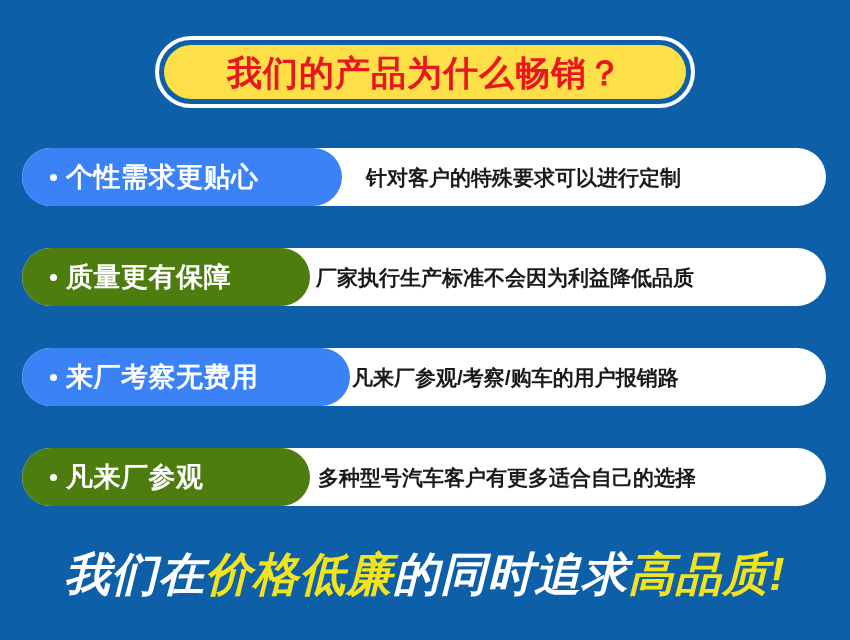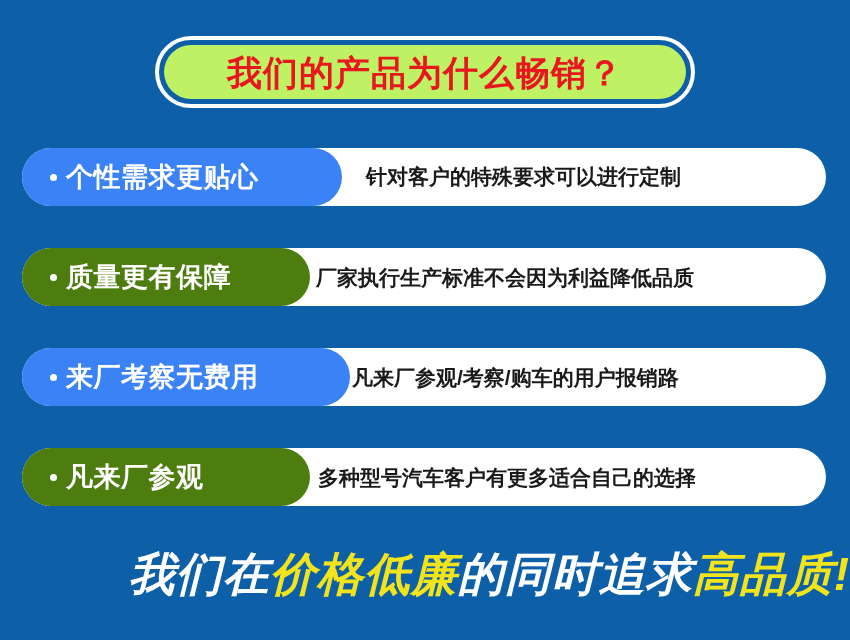--- a/index.html
+++ b/index.html
@@ -28,21 +28,21 @@
     border: 4px solid #ffffff;
     border-radius: 40px;
     background: transparent;
   }
   .title-inner {
     position: absolute;
     left: 9px;
     top: 9px;
     right: 9px;
     bottom: 9px;
-    background: #bef264;
+    background: #fde047;
     border-radius: 32px;
     display: flex;
     align-items: center;
     justify-content: center;
   }
   .title-text {
     color: #e8161f;
     font-size: 35px;
     font-weight: bold;
     letter-spacing: 1px;
@@ -108,38 +108,38 @@
     color: #ffffff;
     font-size: 27px;
     font-weight: bold;
     line-height: 1;
     white-space: nowrap;
     letter-spacing: 0.5px;
   }
 
   
   .row-1 .row-pill { width: 320px; }
-  .row-1 .row-desc { left: 366px; font-family: Liberation Serif, serif; }
+  .row-1 .row-desc { left: 366px; }
   .row-2 .row-pill { width: 288px; }
   .row-2 .row-desc { left: 316px; }
   .row-3 .row-pill { width: 328px; }
   .row-3 .row-desc { left: 352px; }
   .row-4 .row-pill { width: 288px; }
   .row-4 .row-desc { left: 318px; }
 
   
   .footer {
     position: absolute;
     left: 0;
     top: 543px;
     width: 850px;
     height: 62px;
     display: flex;
     align-items: center;
-    justify-content: flex-end;
+    justify-content: center;
   }
   .footer-text {
     font-size: 46px;
     font-weight: bold;
     line-height: 1;
     white-space: nowrap;
     font-style: italic;
     letter-spacing: 1px;
   }
   .fw { color: #ffffff; }

